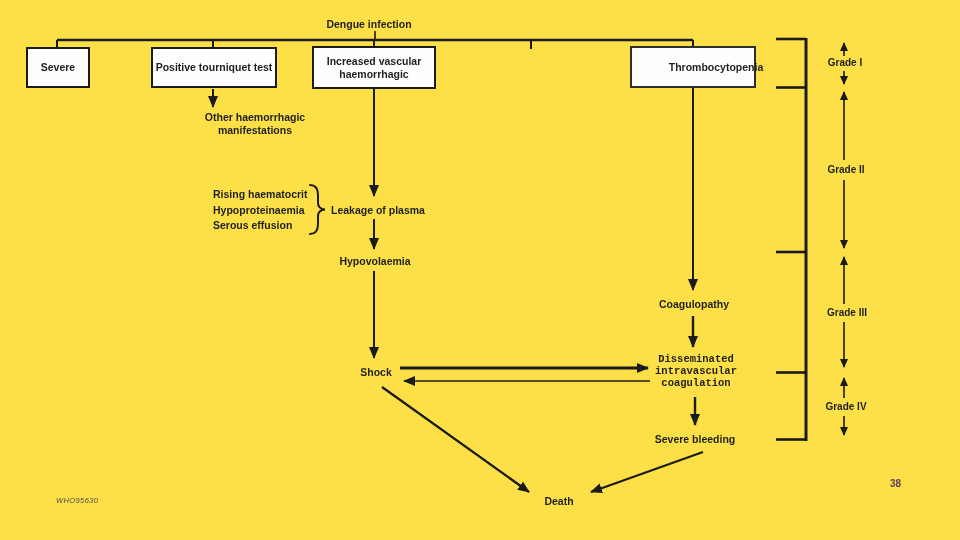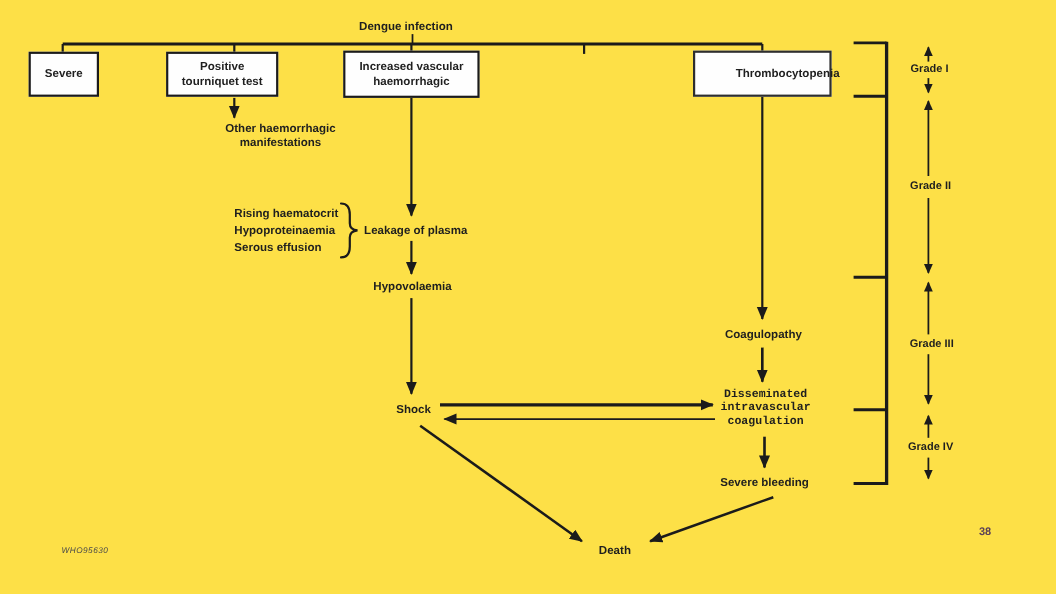--- a/index.html
+++ b/index.html
@@ -23,21 +23,21 @@
     align-items: center;
     justify-content: center;
     text-align: center;
     font-size: 10.5px;
     font-weight: 700;
     line-height: 12.5px;
     color: #1f1f1f;
     padding: 2px;
   }
   .b-fever   { left: 26px;  top: 47px; width: 64px;  height: 41px; border-width: 2.5px; }
-  .b-tourn   { left: 151px; top: 47px; width: 102px; height: 41px; }
+  .b-tourn   { left: 151px; top: 47px; width: 126px; height: 41px; }
   .b-ivp     { left: 312px; top: 46px; width: 124px; height: 43px; }
   .b-hepato  { left: 470px; top: 48px; width: 123px; height: 39px; }
   .b-thrombo { left: 630px; top: 46px; width: 126px; height: 42px; border-color: #2e2e2e; padding-left: 48px; }
 
   .lbl {
     position: absolute;
     font-size: 10.5px;
     font-weight: 700;
     line-height: 12.5px;
     text-align: center;

